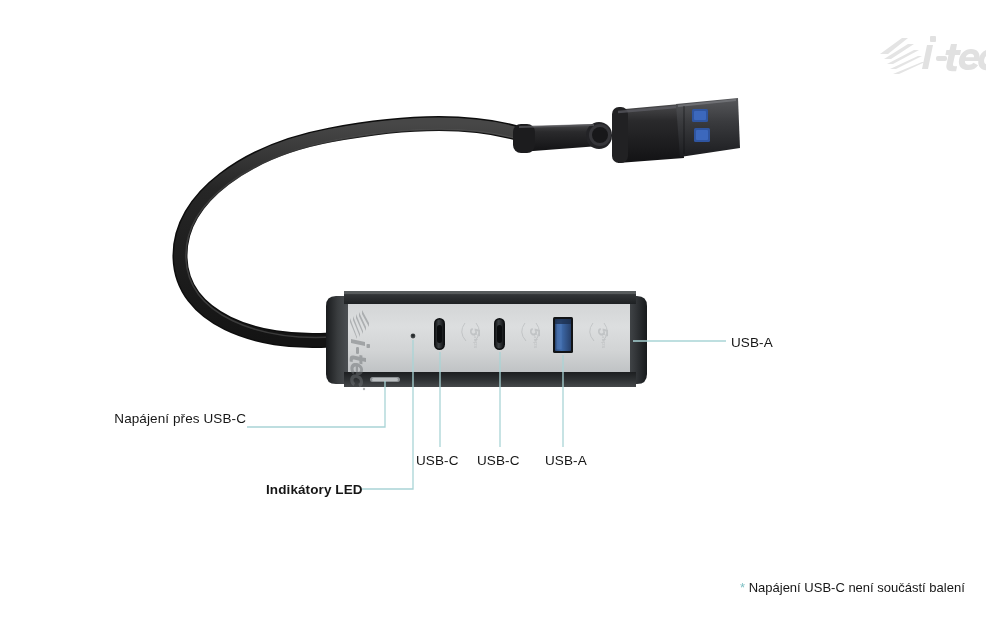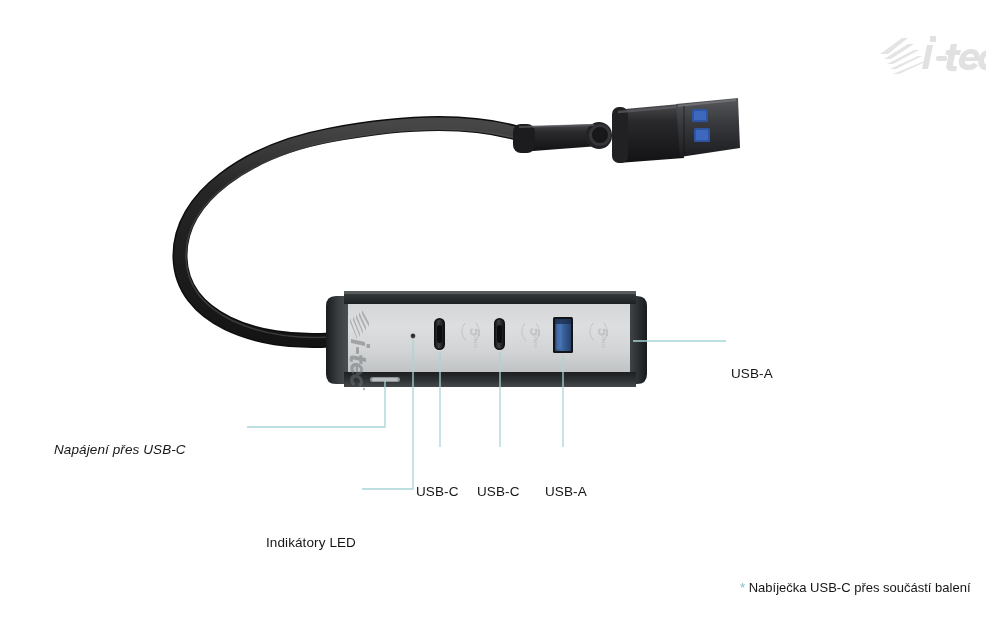--- a/index.html
+++ b/index.html
@@ -43,32 +43,30 @@
   }
 
   
   .callout {
     position: absolute;
     font-size: 13.5px;
     line-height: 17px;
     color: #161616;
     white-space: nowrap;
     letter-spacing: 0.1px;
-    margin-top: 31px;
   }
   .callout.two-line { line-height: 18px; }
 
   #label-power {
     left: 54px;
     top: 410px;
-    text-align: left;
+    text-align: right;
     width: 192px;
-    font-style: italic;
-  }
-  #label-leds   { left: 266px; top: 503px; }
+  }
+  #label-leds   { left: 266px; top: 481px; font-weight: bold; }
   #label-usbc-1 { left: 416px; top: 452px; }
   #label-usbc-2 { left: 477px; top: 452px; }
   #label-usba-bottom { left: 545px; top: 452px; }
   #label-usba-right  { left: 731px; top: 334px; }
 
   #footnote {
     position: absolute;
     left: 740px;
     top: 580px;
     font-size: 13px;
@@ -299,15 +297,15 @@
   <div class="callout two-line" id="label-power">
     <div>Napájení přes USB-C</div>
   </div>
 
   <div class="callout" id="label-leds">Indikátory LED</div>
   <div class="callout" id="label-usbc-1">USB-C</div>
   <div class="callout" id="label-usbc-2">USB-C</div>
   <div class="callout" id="label-usba-bottom">USB-A</div>
   <div class="callout" id="label-usba-right">USB-A</div>
 
-  <div id="footnote"><span class="asterisk">*</span><span> Nabíječka USB-C přes součástí balení</span></div>
+  <div id="footnote"><span class="asterisk">*</span><span> Napájení USB-C není součástí balení</span></div>
 
 </div>
 
 </body></html>

